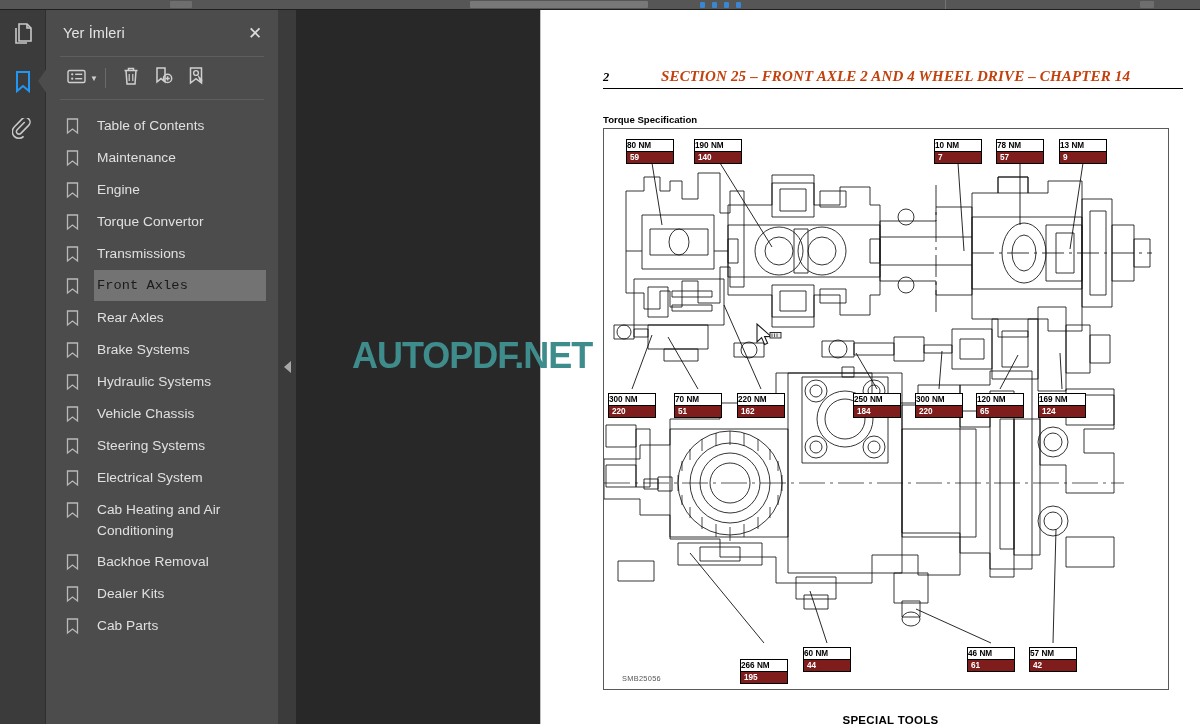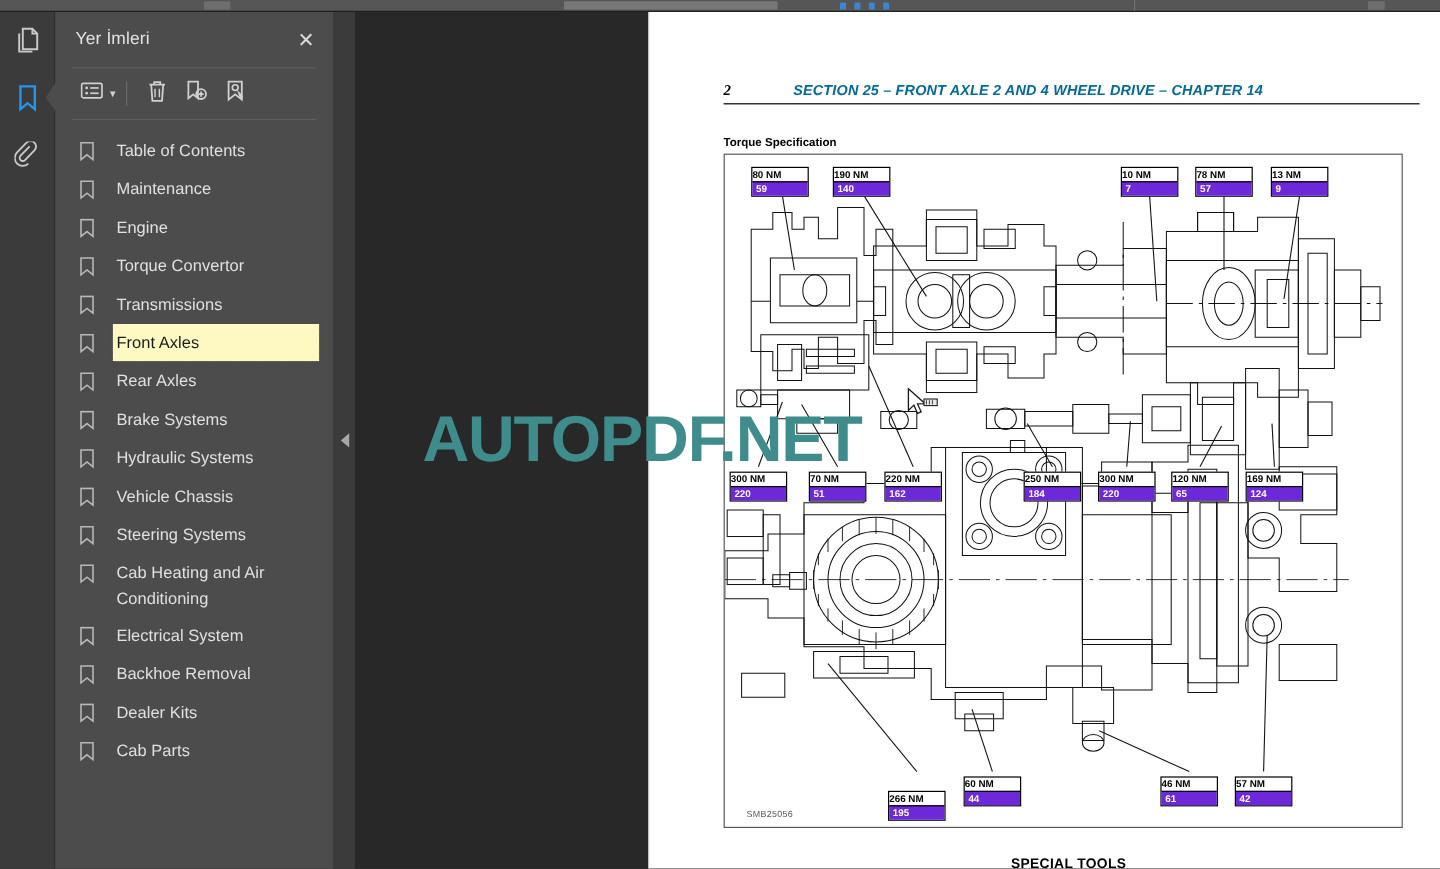--- a/index.html
+++ b/index.html
@@ -75,23 +75,24 @@
     padding: 0 12px 0 20px; min-height: 32px;
     cursor: pointer;
   }
   .bm-ico { flex: 0 0 16px; margin-top: 8px; }
   .bm-label {
     color: #e0e0e0; font-size: 13.7px; line-height: 21px;
     margin-left: 12px; padding: 5px 5px 5px 3px;
     letter-spacing: .05px;
   }
   .bm-item.selected .bm-label {
-    background: #fef9c3; color: #1b1b1b;
+    background: #737373; color: #1b1b1b;
     outline: 1px dotted #4a4a4a;
     width: 100%;
+    font-family: Liberation Mono, monospace;
   }
 
   
   .collapse-handle {
     position: absolute; left: 278px; top: 10px; width: 18px; height: 714px;
     background: #3b3b3b;
     display: flex; align-items: center; justify-content: center;
     cursor: pointer;
   }
   .collapse-arrow {
@@ -119,22 +120,22 @@
     border-bottom: 1.6px solid #000;
     padding-bottom: 3px;
     display: flex; align-items: baseline;
   }
   .pg-num {
     font-family: "Liberation Serif", serif;
     font-weight: bold; font-style: italic; font-size: 12.5px; color: #000;
     width: 58px;
   }
   .pg-title {
-    font-family: Liberation Sans, sans-serif;
-    font-weight: bold; font-style: italic; font-size: 12px; color: #0369a1;
+    font-family: Liberation Serif, serif;
+    font-weight: bold; font-style: italic; font-size: 15px; color: #c2410c;
     letter-spacing: .15px;
   }
   .sec-title {
     position: absolute; left: 62px; top: 104px;
     font-size: 9.6px; font-weight: bold; color: #000;
     font-family: "Liberation Sans", sans-serif;
   }
 
   .fig-box {
     position: absolute; left: 62px; top: 118px;
@@ -163,30 +164,30 @@
     font-family: "Liberation Sans", sans-serif;
     line-height: 1;
   }
   .tq .nm {
     display: block; 
     font-size: 8.2px; font-weight: bold; color: #000;
     padding: 1.5px 0 1.5px;
   }
   .tq .lb {
     display: block;
-    background: #6d28d9; color: #fff;
+    background: #7f1d1d; color: #fff;
     font-size: 8.2px; font-weight: bold;
     padding: 1.5px 0 1.5px 3px;
     border-top: 1.2px solid #000;
   }
 
   
   .watermark {
     position: absolute; left: 352px; top: 327px;
-    font-size: 54px; font-weight: bold;
+    font-size: 36px; font-weight: bold;
     color: #3f8c8c;
     letter-spacing: -1px;
     font-family: "Liberation Sans", sans-serif;
     white-space: nowrap;
     pointer-events: none;
   }
 
   
   .cursor { position: absolute; left: 459px; top: 313px; pointer-events: none; }
 </style>
@@ -359,27 +360,27 @@
         <div class="bm-item">
           <span class="bm-ico"><svg width="13" height="17" viewBox="0 0 13 17">
               <path d="M1.5 1 h10 v14 l-5 -4 l-5 4 z" fill="none" stroke="#b9b9b9" stroke-width="1.3"></path>
             </svg></span>
           <span class="bm-label">Steering Systems</span>
         </div>
         <div class="bm-item">
           <span class="bm-ico"><svg width="13" height="17" viewBox="0 0 13 17">
               <path d="M1.5 1 h10 v14 l-5 -4 l-5 4 z" fill="none" stroke="#b9b9b9" stroke-width="1.3"></path>
             </svg></span>
+          <span class="bm-label">Electrical System</span>
+        </div>
+        <div class="bm-item">
+          <span class="bm-ico"><svg width="13" height="17" viewBox="0 0 13 17">
+              <path d="M1.5 1 h10 v14 l-5 -4 l-5 4 z" fill="none" stroke="#b9b9b9" stroke-width="1.3"></path>
+            </svg></span>
           <span class="bm-label">Cab Heating and Air Conditioning</span>
-        </div>
-        <div class="bm-item">
-          <span class="bm-ico"><svg width="13" height="17" viewBox="0 0 13 17">
-              <path d="M1.5 1 h10 v14 l-5 -4 l-5 4 z" fill="none" stroke="#b9b9b9" stroke-width="1.3"></path>
-            </svg></span>
-          <span class="bm-label">Electrical System</span>
         </div>
         <div class="bm-item">
           <span class="bm-ico"><svg width="13" height="17" viewBox="0 0 13 17">
               <path d="M1.5 1 h10 v14 l-5 -4 l-5 4 z" fill="none" stroke="#b9b9b9" stroke-width="1.3"></path>
             </svg></span>
           <span class="bm-label">Backhoe Removal</span>
         </div>
         <div class="bm-item">
           <span class="bm-ico"><svg width="13" height="17" viewBox="0 0 13 17">
               <path d="M1.5 1 h10 v14 l-5 -4 l-5 4 z" fill="none" stroke="#b9b9b9" stroke-width="1.3"></path>

